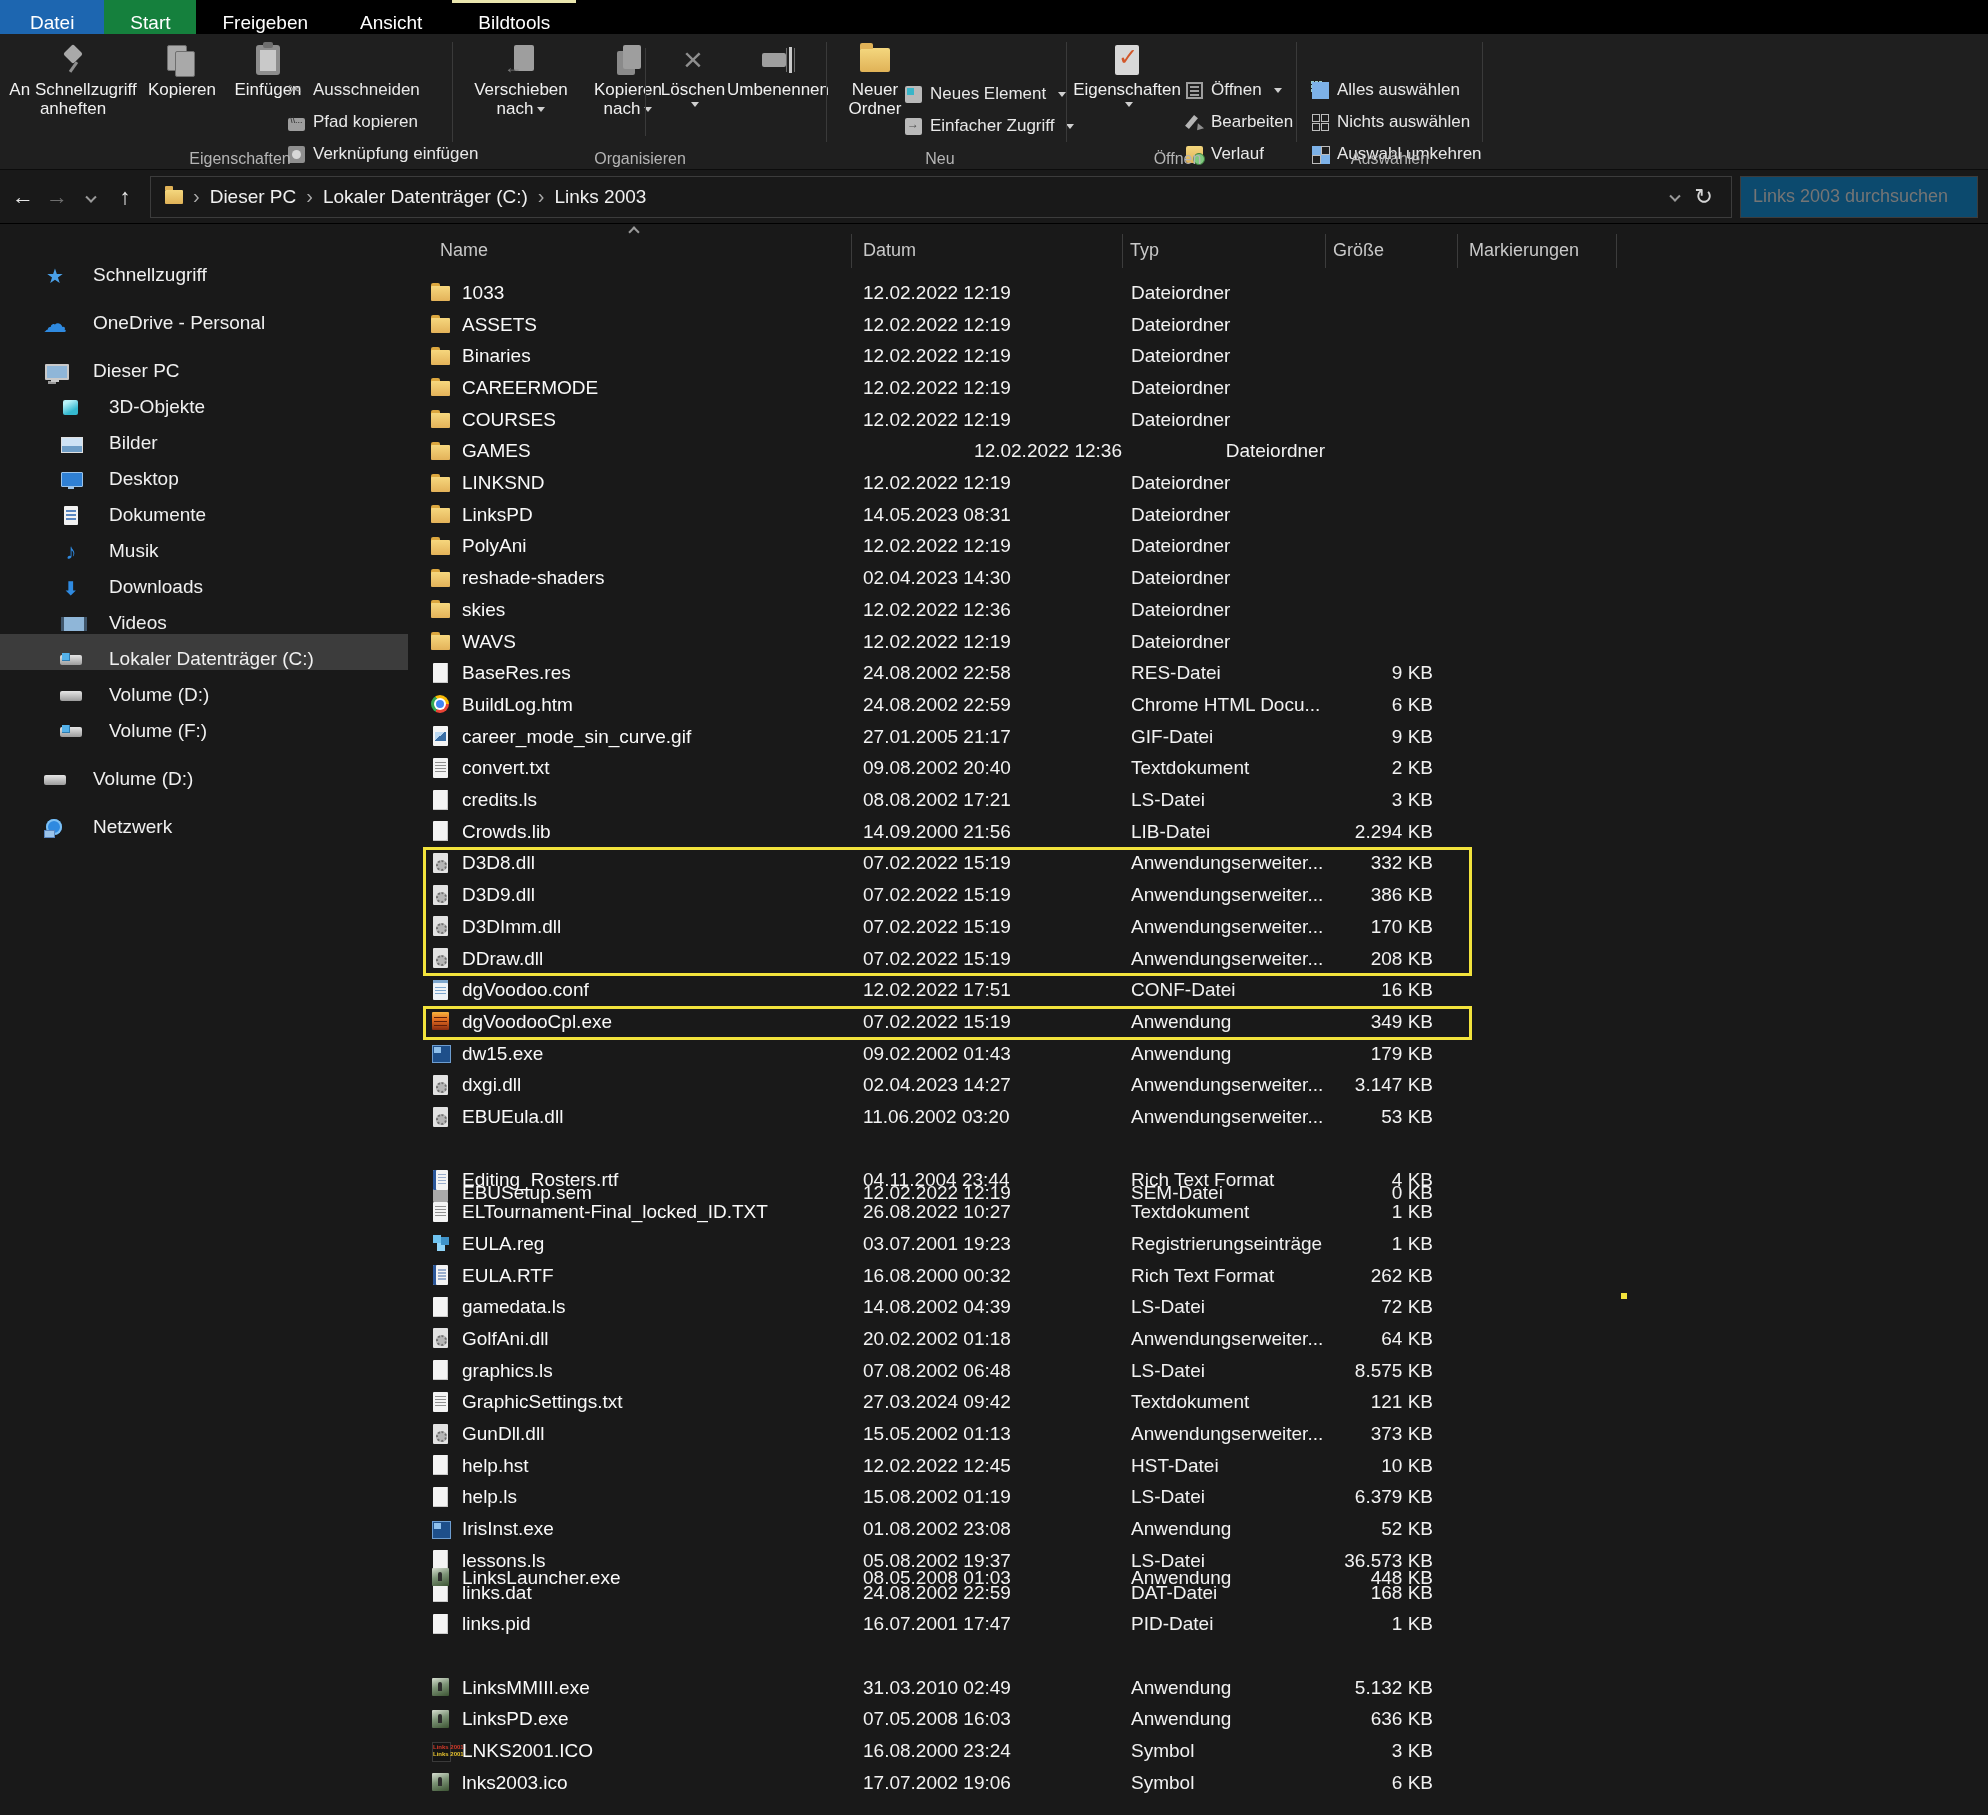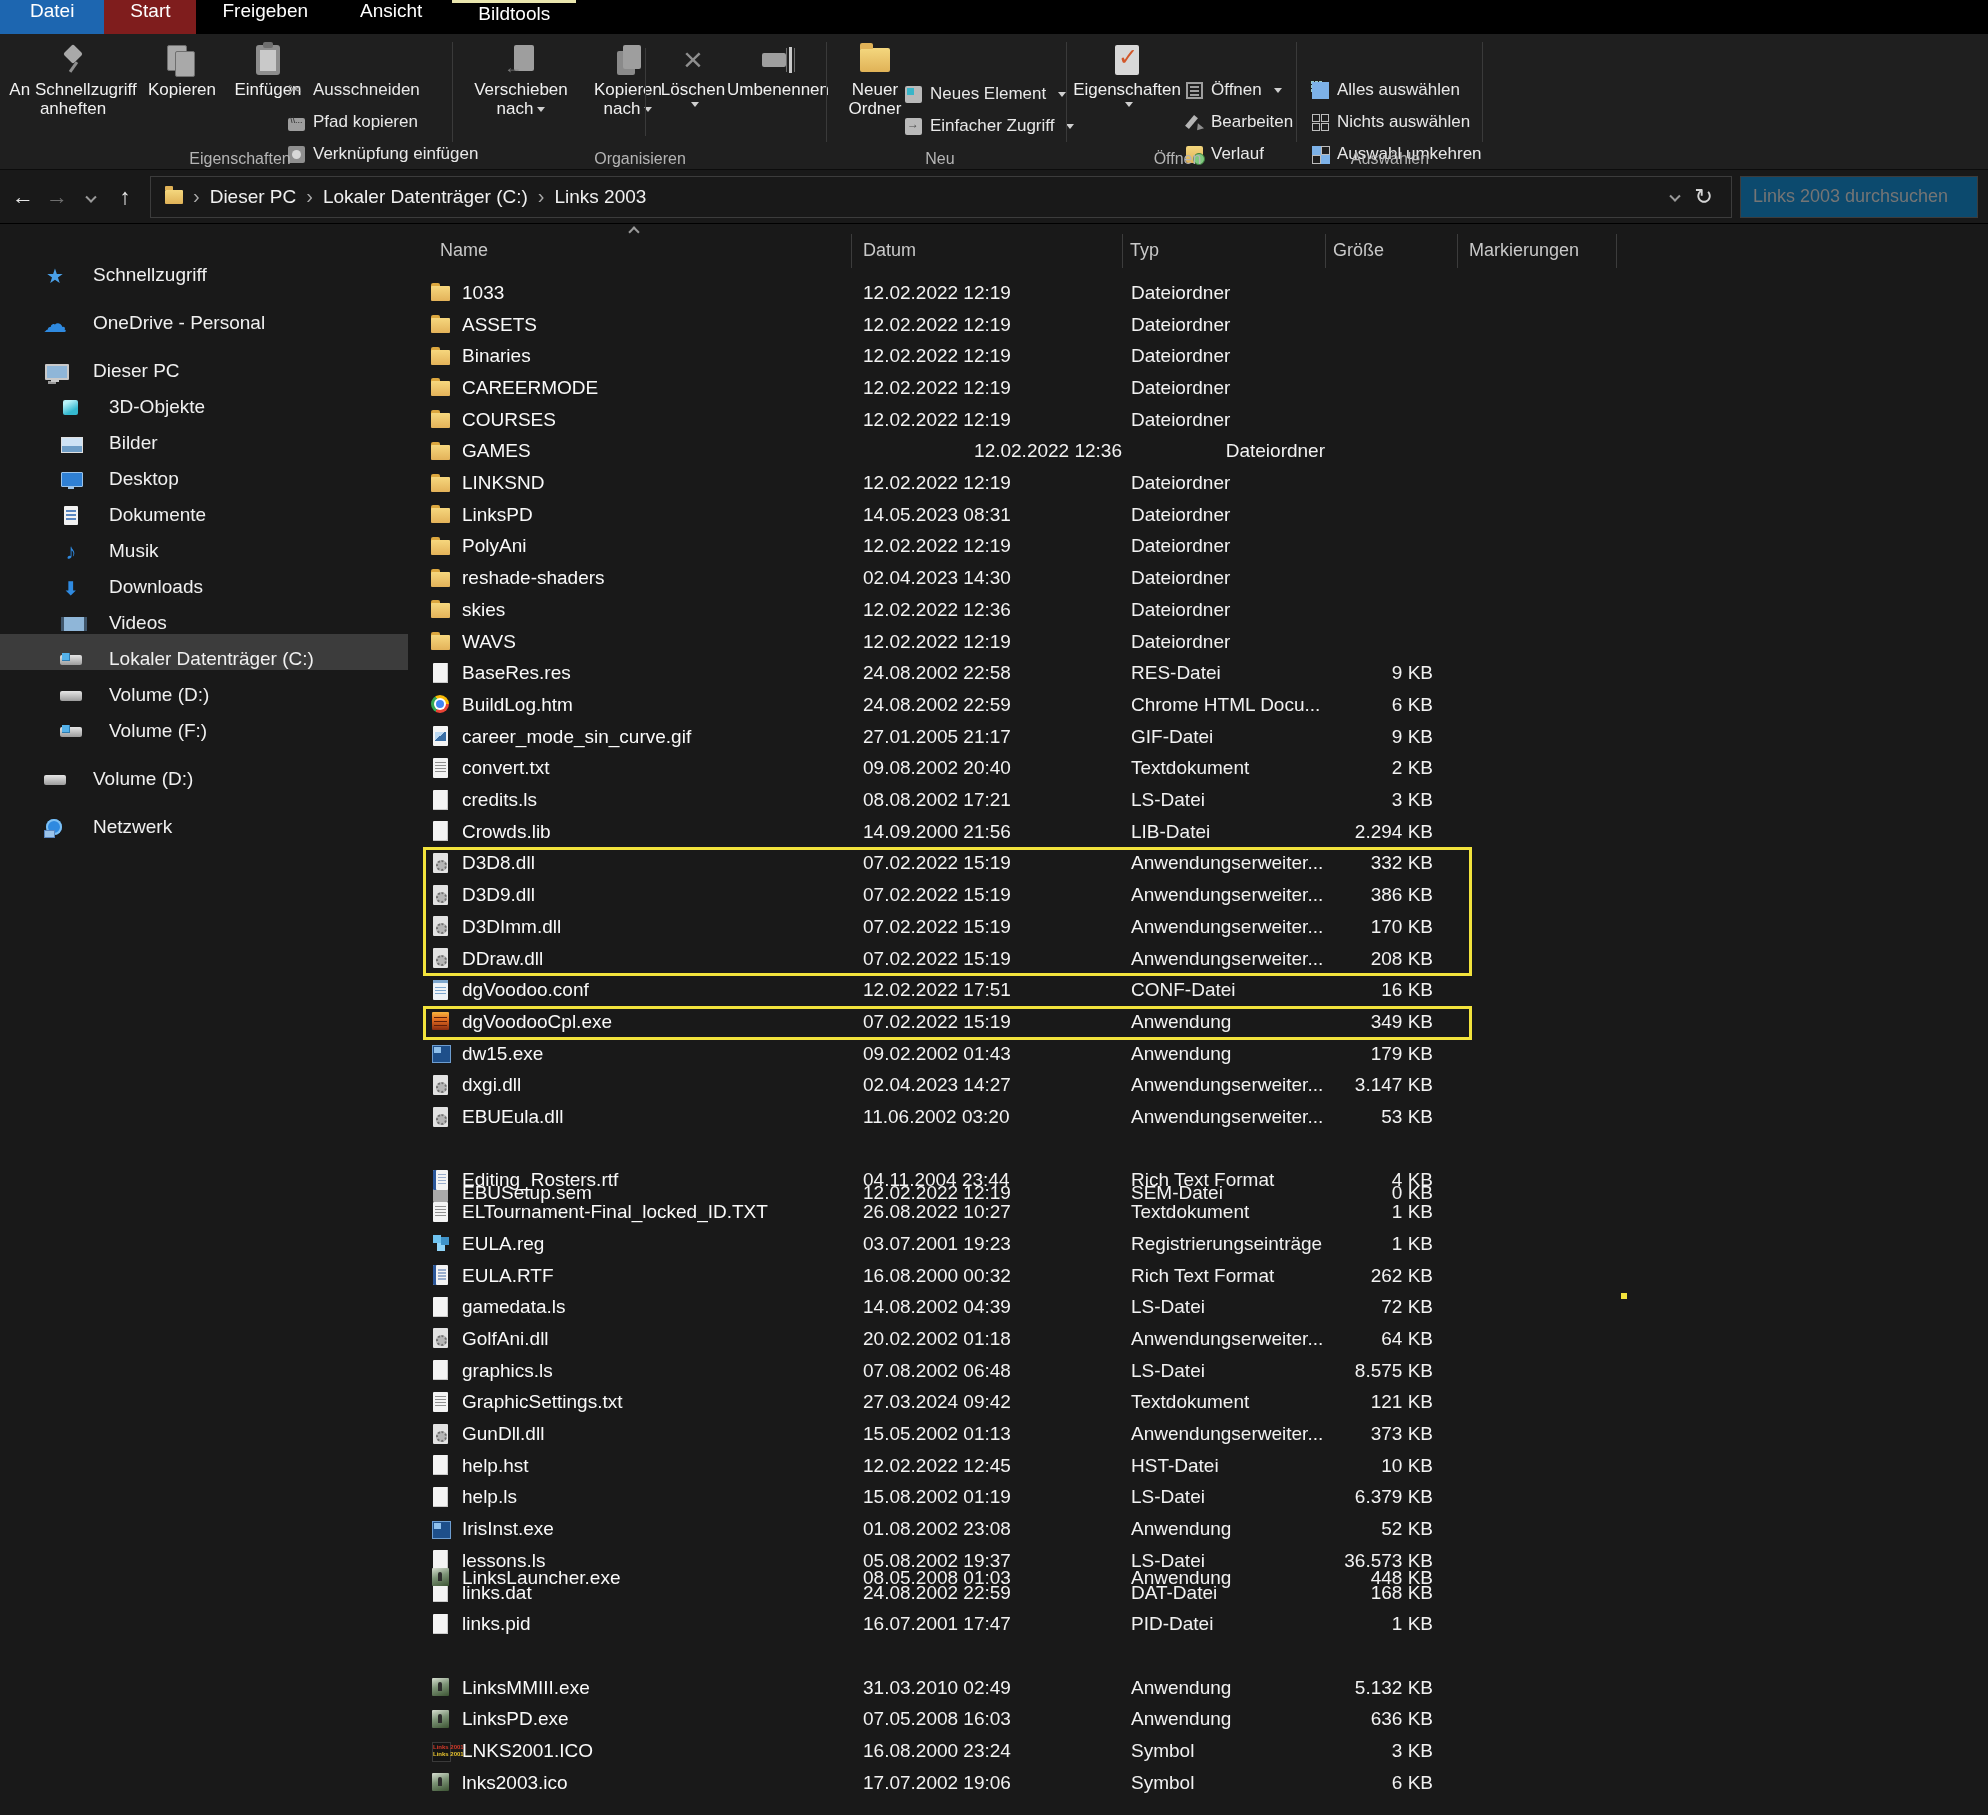--- a/index.html
+++ b/index.html
@@ -2,23 +2,23 @@
 <html><head>
 <meta charset="utf-8">
 <style>
   * { margin:0; padding:0; box-sizing:border-box; }
   html,body { width:1988px; height:1815px; }
   body { font-family:"Liberation Sans","DejaVu Sans",sans-serif; background:#1a1a1a; color:#f0f0f0; overflow:hidden; }
   #app { position:relative; width:1988px; height:1815px; background:#191919; }
 
   
   .tabstrip { position:absolute; left:0; top:0; width:100%; height:34px; background:#000; display:flex; align-items:stretch; }
-  .tab { padding:0 26px; display:flex; align-items:flex-start; font-size:19px; color:#fff; cursor:default; }
+  .tab { padding:0 26px; display:flex; align-items:flex-end; font-size:19px; color:#fff; cursor:default; }
   .tab.file { background:#1d66b0; padding:0 30px; }
-  .tab.active { background:#7f1d1d; }
+  .tab.active { background:#15803d; }
   .tab.contextual { border-top:3px solid #e9e6ae; padding-top:0; }
 
   
   .ribbon { position:absolute; left:0; top:34px; width:100%; height:136px; background:#1f1f1f; border-bottom:1px solid #0c0c0c; }
   .rgroup-label { position:absolute; top:116px; height:20px; font-size:16px; color:#b5b5b5; text-align:center; }
   .rsep { position:absolute; top:8px; height:100px; width:1px; background:#3a3a3a; }
   .bigbtn { position:absolute; top:6px; display:flex; flex-direction:column; align-items:center; font-size:17px; color:#f0f0f0; text-align:center; line-height:19px; cursor:default; }
   .bigbtn .icozone { height:40px; display:flex; align-items:center; justify-content:center; }
   .smallrow { position:absolute; display:flex; align-items:center; gap:8px; font-size:17px; color:#e8e8e8; height:24px; cursor:default; }
   .caret { display:inline-block; width:0; height:0; border-left:4px solid transparent; border-right:4px solid transparent; border-top:5px solid #cfcfcf; margin-left:4px; vertical-align:middle; }

